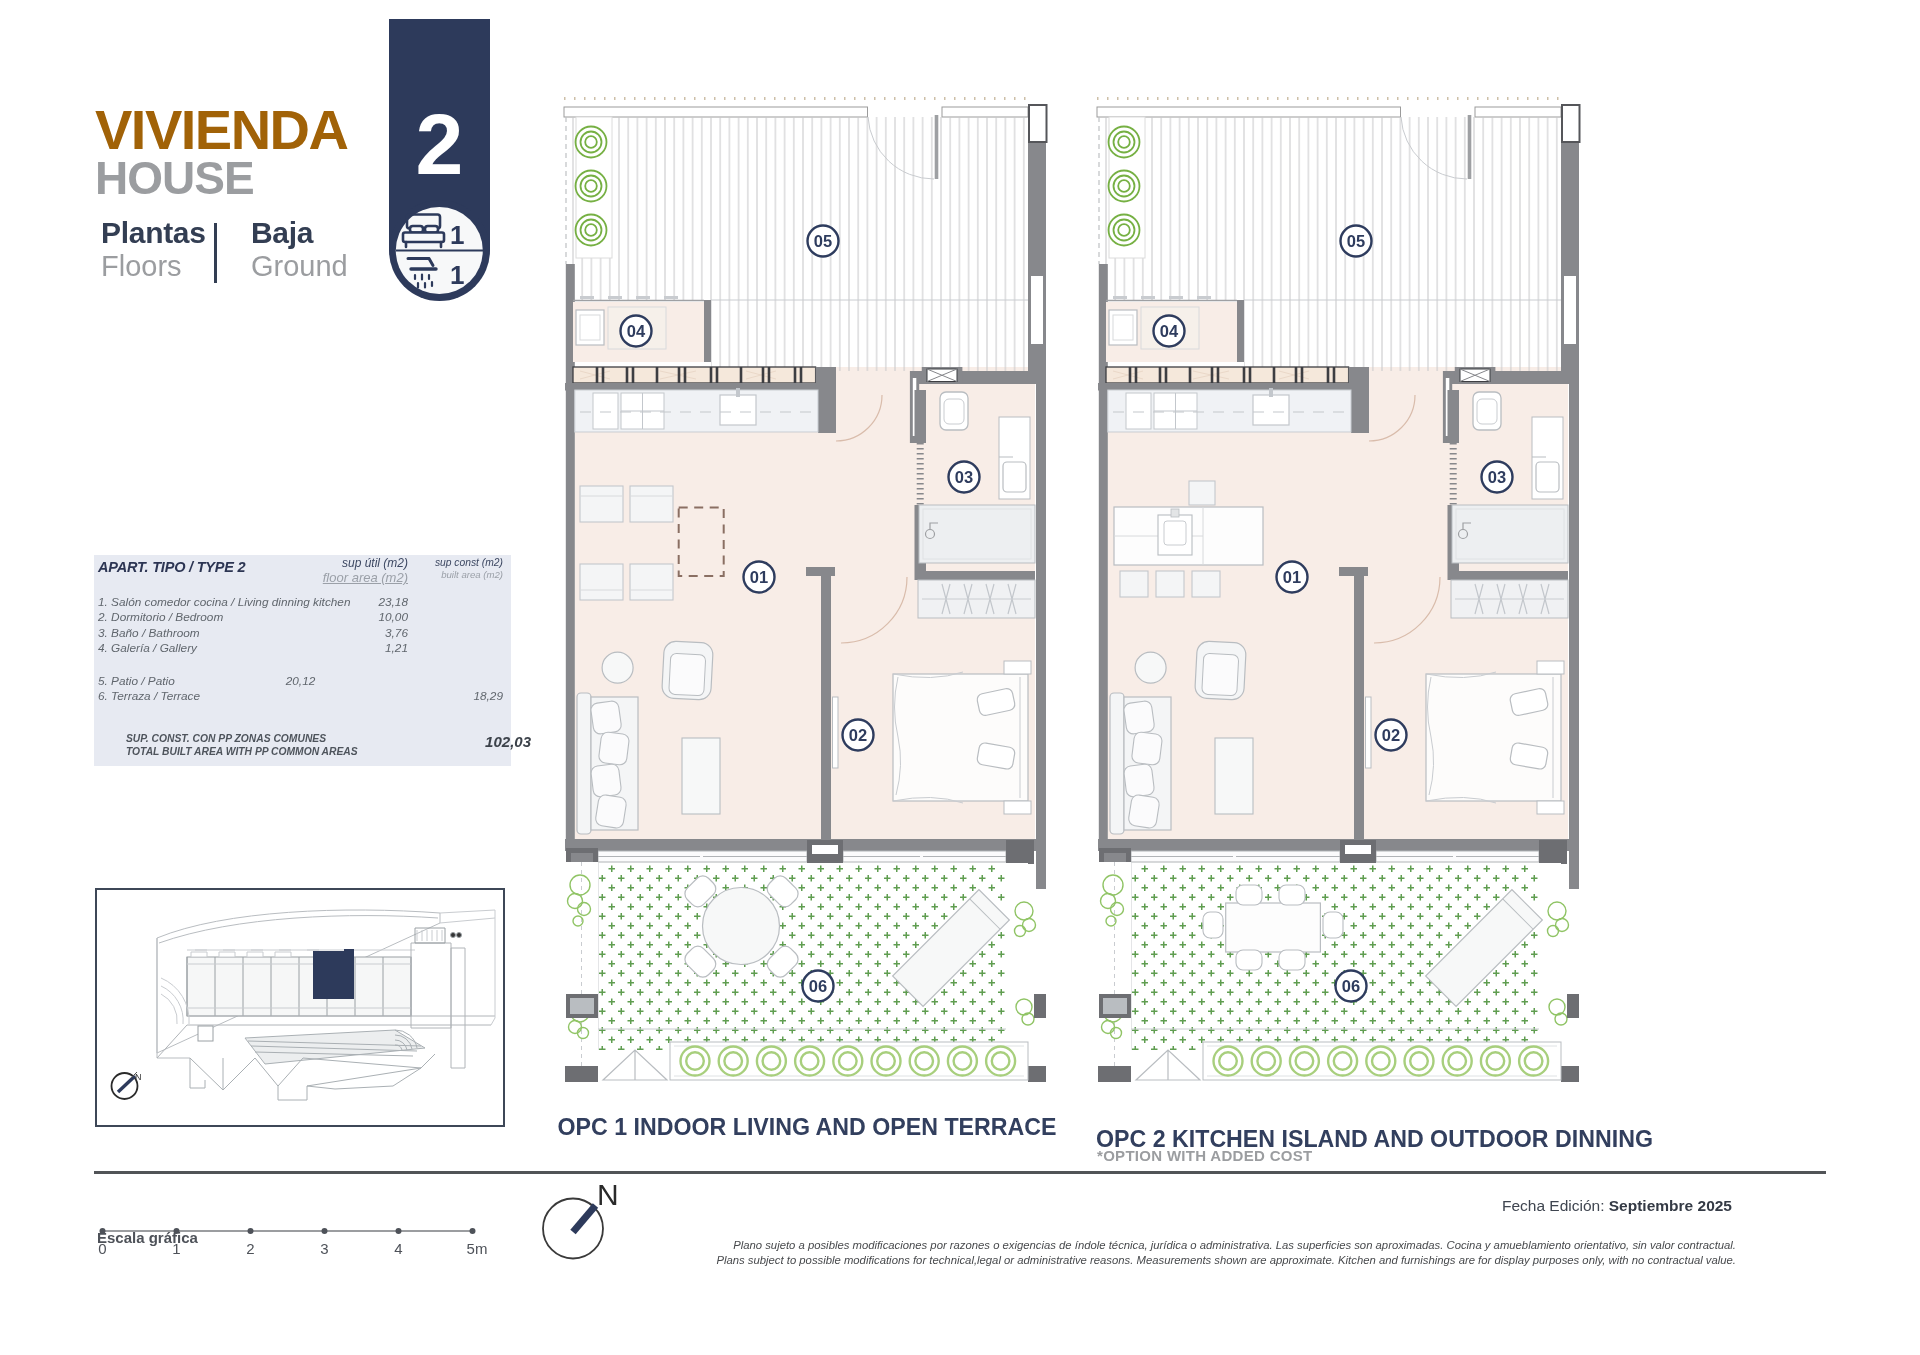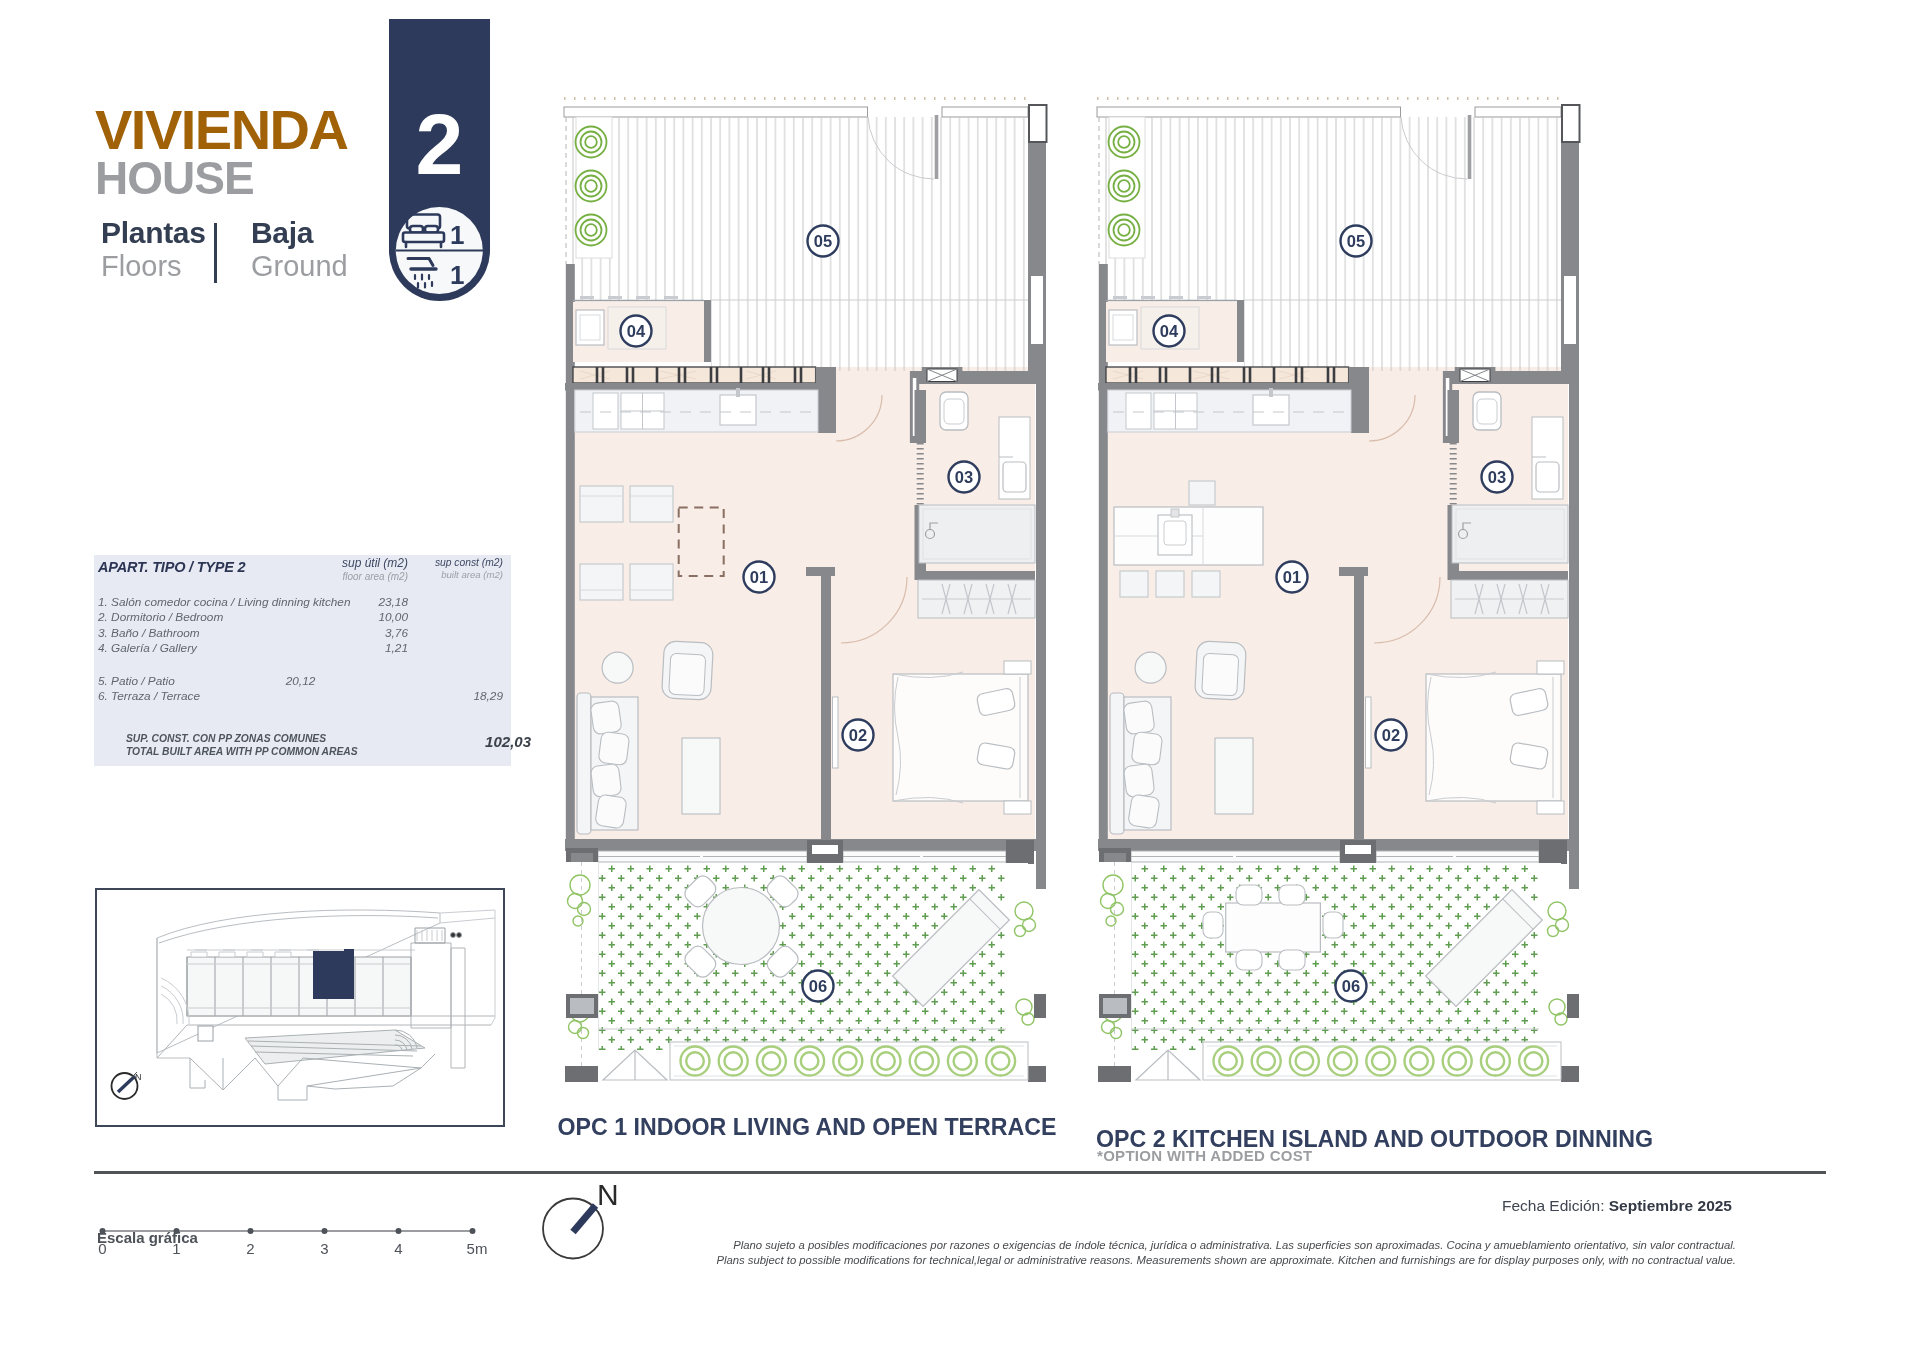--- a/index.html
+++ b/index.html
@@ -60,21 +60,21 @@
 
 <text x="70" y="274" font-size="26" font-weight="bold" fill="#2d3a5b">1</text>
 </svg>
 
 <div class="abs" style="left:94px;top:555px;width:417px;height:211px;background:#e7eaf2;"></div>
 
 <div class="abs" style="left:98px;top:559px;font-size:14.5px;font-weight:bold;font-style:italic;color:#2c3553;letter-spacing:-0.2px;">APART. TIPO / TYPE 2</div>
 
 <div class="abs" style="left:258px;top:557px;width:150px;text-align:right;font-style:italic;line-height:1.15;">
 <div style="font-size:12px;color:#3d4862;">sup útil (m2)</div>
-<div style="font-size:10px;color:#9ba0a8;">floor area (m2)</div>
+<div style="font-size:13px;color:#9ba0a8;text-decoration:underline;">floor area (m2)</div>
 </div>
 
 <div class="abs" style="left:353px;top:557px;width:150px;text-align:right;font-style:italic;line-height:1.15;">
 <div style="font-size:10.3px;color:#3d4862;margin-left:26px;">sup const  (m2)</div>
 <div style="font-size:9.6px;color:#9ba0a8;">built area (m2)</div>
 </div>
 
 <div class="abs" style="left:98px;top:595px;width:405px;font-size:11.8px;font-style:italic;color:#60666d;line-height:15.3px;">
 <div>1. Salón comedor cocina / Living dinning kitchen<span style="position:absolute;left:0;top:0;width:310px;text-align:right;">23,18</span></div>
 <div>2. Dormitorio / Bedroom<span style="position:absolute;left:0;top:15.3px;width:310px;text-align:right;">10,00</span></div>

